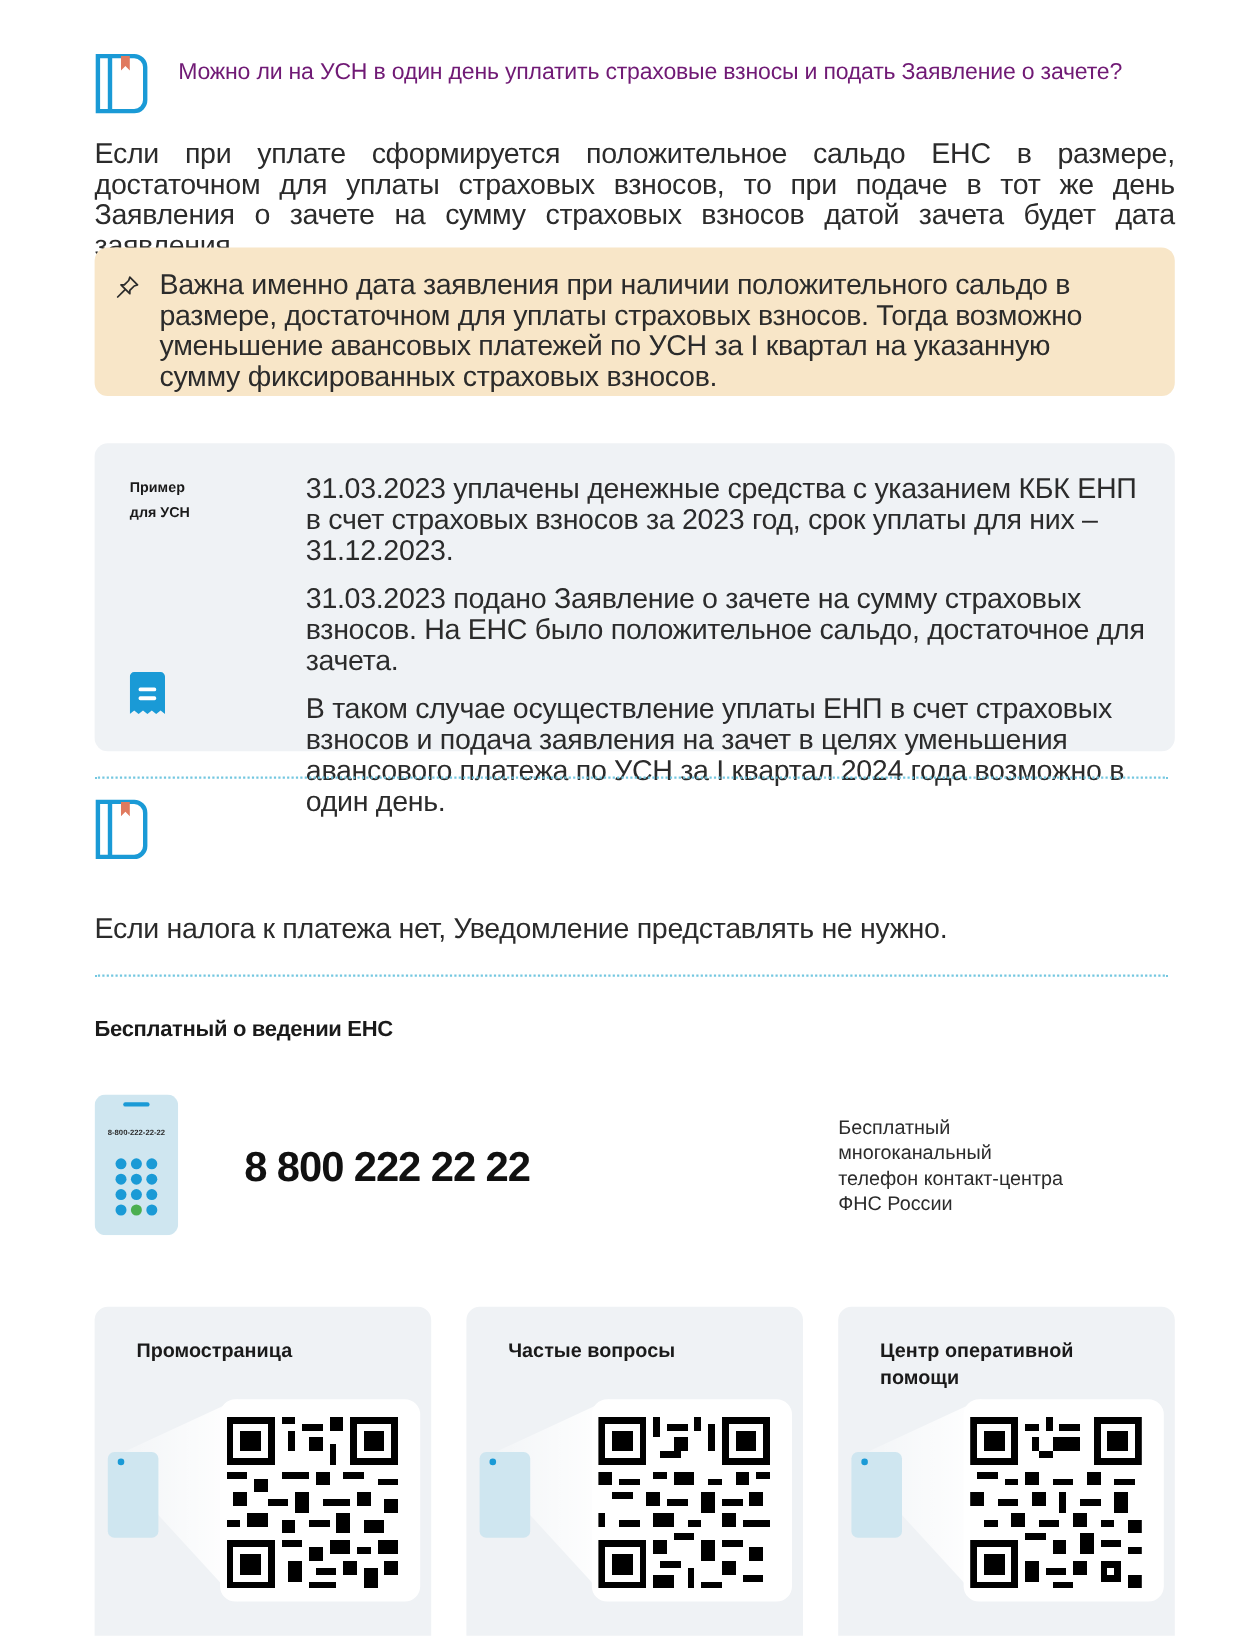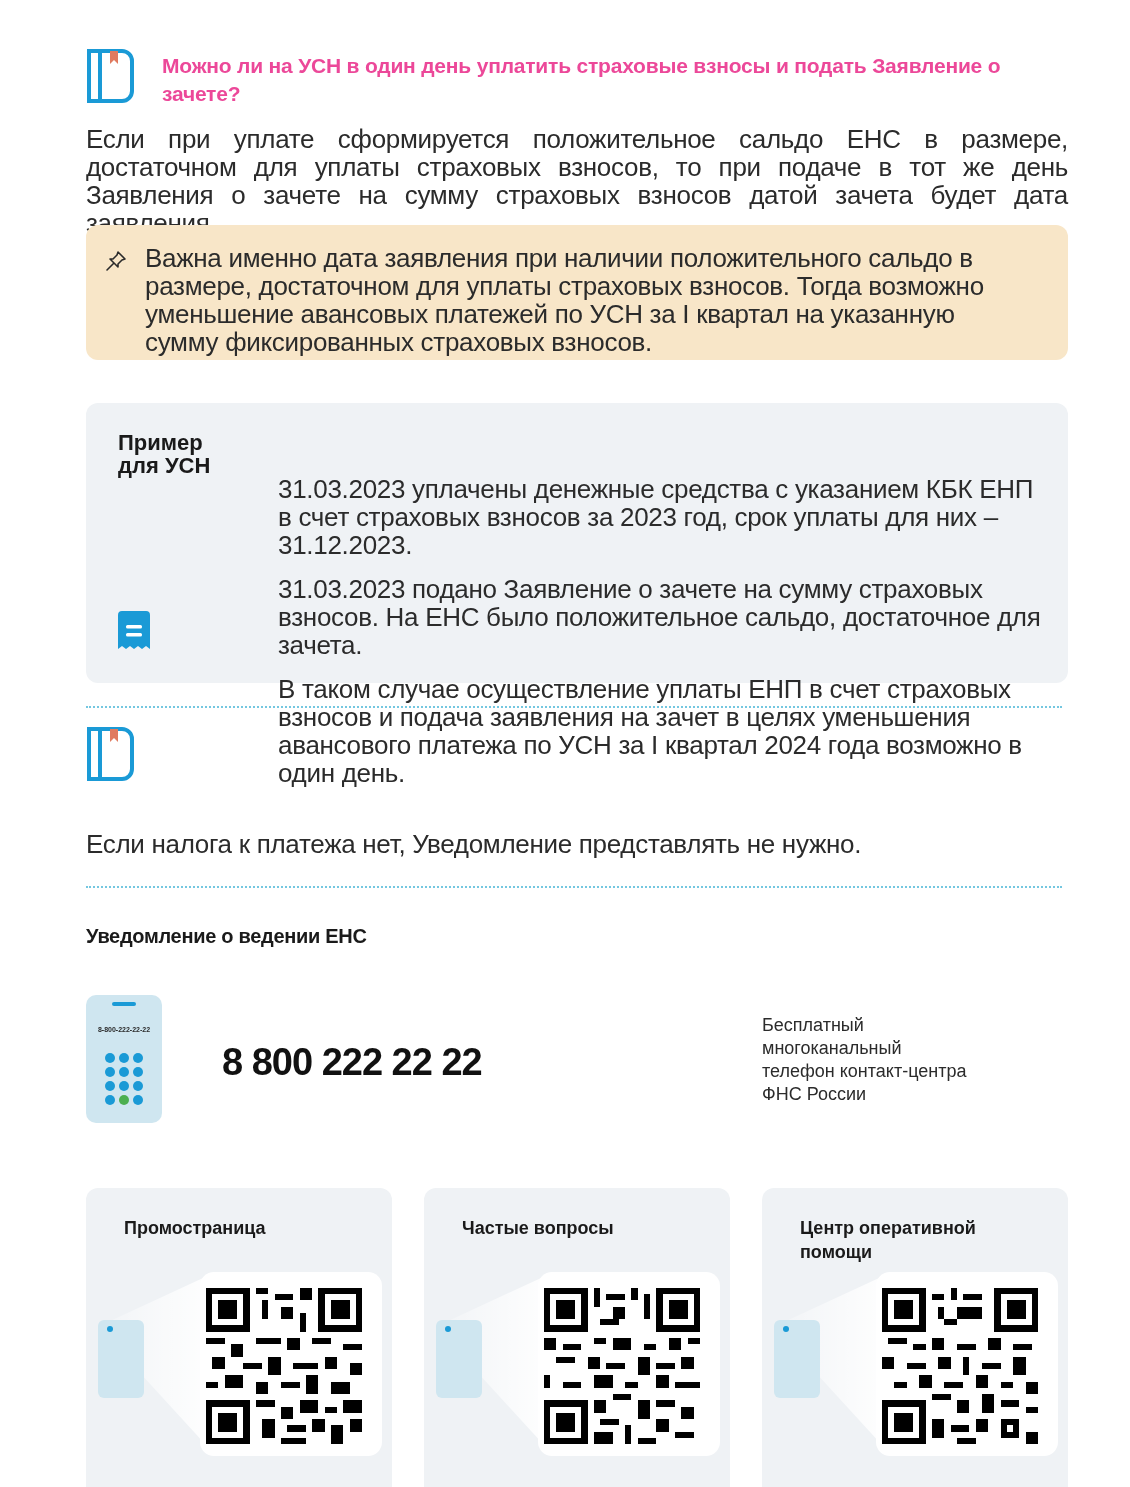--- a/index.html
+++ b/index.html
@@ -2,31 +2,31 @@
 <html><head>
 <meta charset="utf-8">
 <style>
   * { box-sizing: border-box; margin: 0; padding: 0; }
   html, body { width: 1130px; height: 1487px; background: #ffffff; }
   body { font-family: "Liberation Sans", "DejaVu Sans", sans-serif; color: #1f1f1f; position: relative; overflow: hidden; }
 
   .q-block { position: absolute; left: 86px; width: 982px; }
   .q-head { display: flex; align-items: flex-start; }
   .book-icon { width: 50px; height: 56px; flex: 0 0 50px; margin-right: 26px; margin-top: -4px; }
-  .q-title { font-weight: bold; font-size: 21px; line-height: 28px; color: #ec4899; letter-spacing: -0.2px; }
+  .q-title { font-weight: normal; font-size: 21px; line-height: 28px; color: #701a75; letter-spacing: -0.2px; }
   .body-text { font-size: 26px; line-height: 28px; color: #2b2b2b; letter-spacing: -0.3px; }
   .justify { text-align: justify; }
 
   .note { position: absolute; left: 86px; top: 225px; width: 982px; height: 135px; background: #f8e6c8; border-radius: 12px; padding: 19px 40px 0 59px; }
   .pin-icon { position: absolute; left: 19px; top: 25px; width: 22px; height: 22px; }
 
   .example { position: absolute; left: 86px; top: 403px; width: 982px; height: 280px; background: #eff2f5; border-radius: 12px; }
-  .ex-label { position: absolute; left: 32px; top: 28px; font-weight: bold; font-size: 22px; line-height: 23px; color: #1a1a1a; }
+  .ex-label { position: absolute; left: 32px; top: 28px; font-weight: bold; font-size: 13px; line-height: 23px; color: #1a1a1a; }
   .ex-icon { position: absolute; left: 32px; top: 208px; width: 32px; height: 40px; }
-  .ex-paras { position: absolute; left: 192px; top: 27px; width: 775px; margin-top: 45px; }
+  .ex-paras { position: absolute; left: 192px; top: 27px; width: 775px; }
   .ex-paras p { margin-bottom: 16px; }
 
   .divider { position: absolute; left: 86px; width: 976px; height: 0; border-top: 2px dotted #74c7e0; }
 
   .section-title { position: absolute; left: 86px; top: 925px; font-weight: bold; font-size: 20px; color: #1a1a1a; letter-spacing: -0.3px; }
 
   .phone-icon { position: absolute; left: 86px; top: 995px; width: 76px; height: 128px; }
   .phone-number { position: absolute; left: 222px; top: 1030px; font-weight: bold; font-size: 38px; letter-spacing: -1px; color: #111111; line-height: 64px; }
   .phone-desc { position: absolute; left: 762px; top: 1014px; font-size: 18px; line-height: 23px; color: #2b2b2b; }
 
@@ -84,21 +84,21 @@
       <path d="M3 3 H36 a10 10 0 0 1 10 10 V43 a10 10 0 0 1 -10 10 H3 Z" fill="none" stroke="#1a9ad6" stroke-width="4"></path>
       <line x1="14" y1="3" x2="14" y2="53" stroke="#1a9ad6" stroke-width="4"></line>
       <path d="M24 3 H32 V16 L28 12 L24 16 Z" fill="#e07a5f"></path>
     </svg>
   </div>
 </div>
 <div class="q-block body-text" style="top:830px;">Если налога к платежа нет, Уведомление представлять не нужно.</div>
 
 <div class="divider" style="top:886px;"></div>
 
-<div class="section-title">Уведомление о ведении ЕНС</div>
+<div class="section-title">Бесплатный о ведении ЕНС</div>
 
 <svg class="phone-icon" viewBox="0 0 76 128">
   <rect x="0" y="0" width="76" height="128" rx="10" fill="#cfe6f0"></rect>
   <rect x="26" y="7" width="24" height="4" rx="2" fill="#1a9ad6"></rect>
   <text x="38" y="37" font-size="7" font-weight="bold" text-anchor="middle" fill="#2b2b2b" font-family="Liberation Sans, sans-serif">8-800-222-22-22</text>
   <g fill="#1a9ad6">
     <circle cx="24" cy="63" r="5"></circle>
       <circle cx="38" cy="63" r="5"></circle>
       <circle cx="52" cy="63" r="5"></circle>
     <circle cx="24" cy="77" r="5"></circle>

